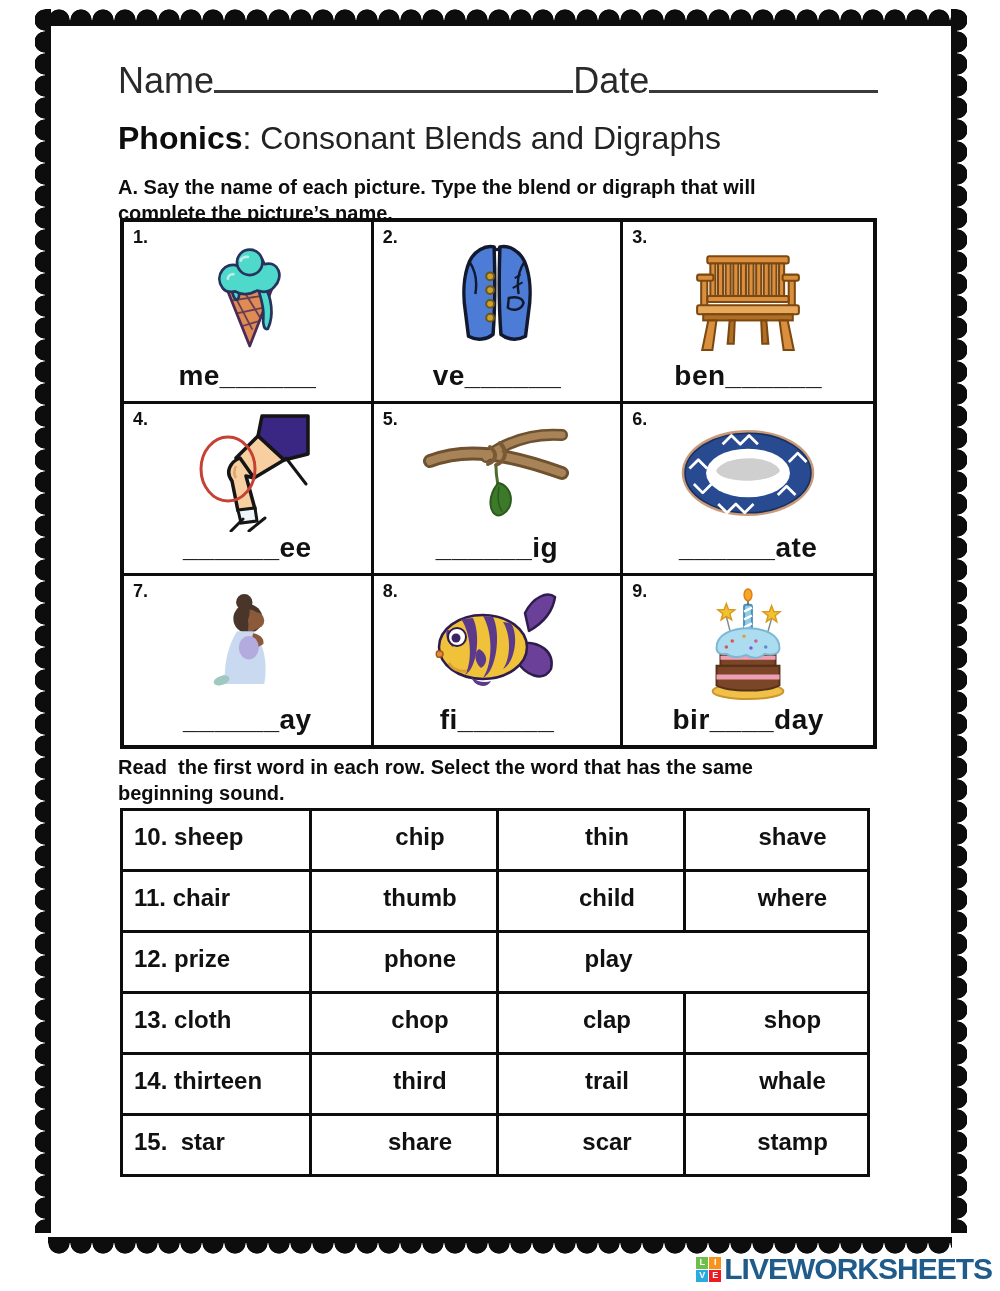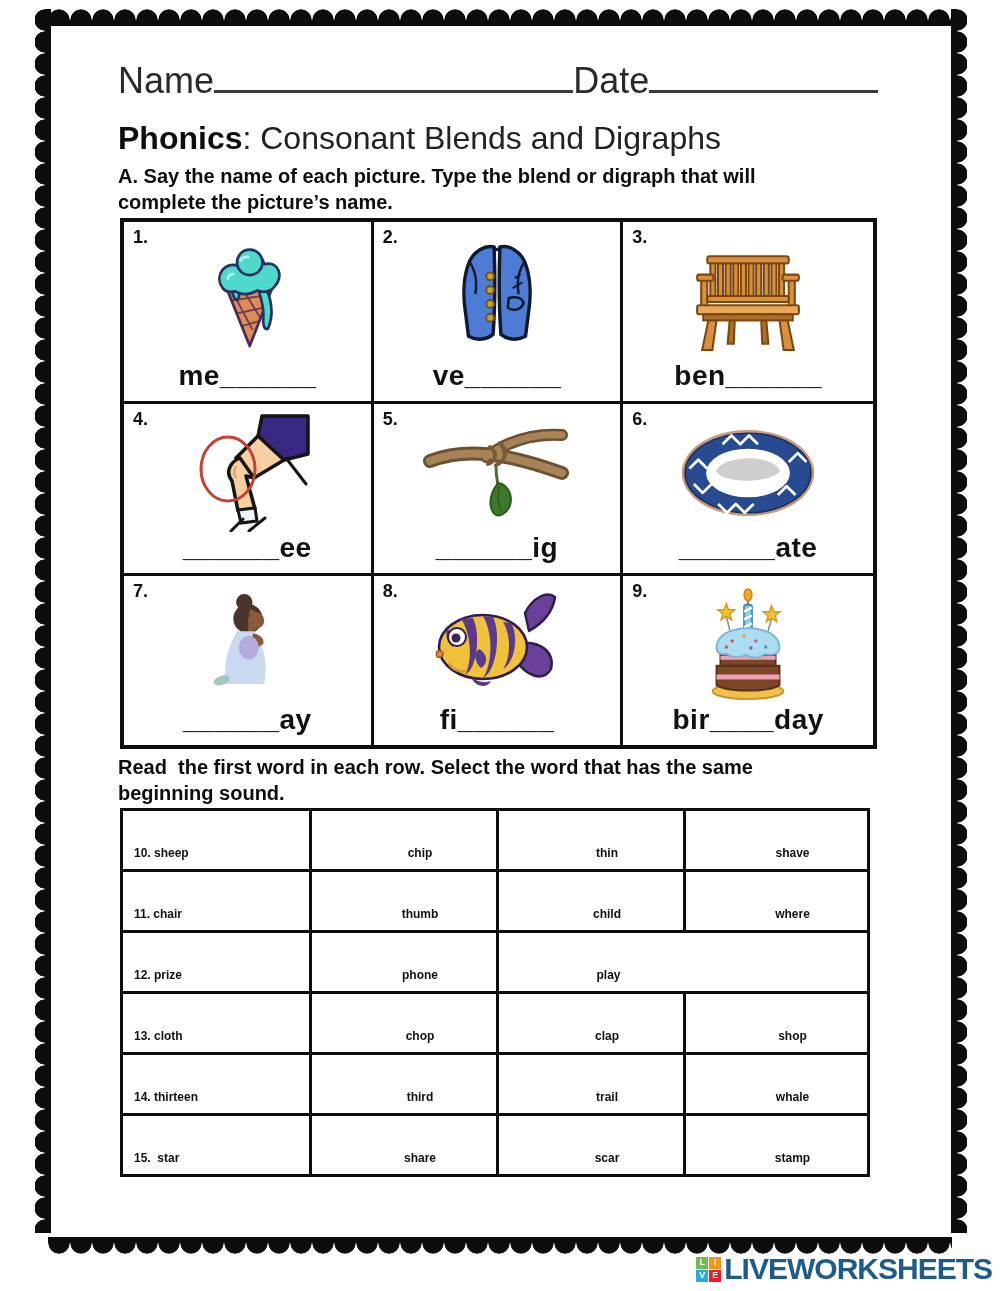--- a/index.html
+++ b/index.html
@@ -26,21 +26,21 @@
   
   .name-row{position:absolute;left:118px;top:60px;width:760px;display:flex;align-items:baseline;
     font-size:36px;color:#2a2a2a;}
   .writeline{display:inline-block;border-bottom:3px solid #3a3a3a;height:26px;}
   .line-name{width:377px;}
   .line-date{width:240px;}
   .page-title{position:absolute;left:118px;top:120px;font-size:32px;color:#222;}
   .page-title b{color:#0d0d0d;}
   .instr{position:absolute;left:118px;font-weight:700;font-size:20px;line-height:1.32;
     color:#0d0d0d;white-space:pre-wrap;}
-  .instr-a{top:163px;width:705px;}
+  .instr-a{top:174px;width:705px;}
   .instr-b{top:754px;width:700px;}
 
   
   .gridA{position:absolute;left:120px;top:218px;width:757px;height:531px;
     border:4px solid #0d0d0d;box-sizing:border-box;display:grid;
     grid-template-columns:1fr 1fr 1fr;grid-template-rows:182px 172px 1fr;background:#fff;}
   .cell{position:relative;border-right:3px solid #0d0d0d;border-bottom:3px solid #0d0d0d;
     display:flex;flex-direction:column;align-items:center;box-sizing:border-box;}
   .cell:nth-child(3n){border-right:none;}
   .cell:nth-child(n+7){border-bottom:none;}
@@ -48,21 +48,21 @@
   .cellimg{flex:1;display:flex;align-items:center;justify-content:center;padding-top:10px;}
   .cellword{font-weight:700;font-size:28px;margin-bottom:9px;white-space:pre;letter-spacing:.5px;}
 
   
   .tableB{position:absolute;left:120px;top:808px;width:750px;
     border:3px solid #0d0d0d;box-sizing:border-box;background:#fff;}
   .trow{display:grid;grid-template-columns:189px 187px 187px 1fr;height:58px;
     border-bottom:3px solid #0d0d0d;}
   .trow:last-child{border-bottom:none;}
   .tcell{border-right:3px solid #0d0d0d;display:flex;align-items:flex-end;
-    font-weight:700;font-size:12px;padding-bottom:9px;box-sizing:border-box;}
+    font-weight:700;font-size:24px;padding-bottom:18px;box-sizing:border-box;}
   .tcell:last-child{border-right:none;}
   .tprompt{justify-content:flex-start;padding-left:11px;white-space:pre;}
   .topt{justify-content:center;margin-left:32px;}
 
   
   .brand{position:absolute;top:1252px;right:8px;display:flex;align-items:center;gap:3px;}
   .brand-ico{display:grid;grid-template-columns:12px 12px;grid-auto-rows:12px;gap:1px;}
   .brand-ico span{display:flex;align-items:center;justify-content:center;
     color:#fff;font-size:9px;font-weight:700;line-height:1;}
   .brand-text{font-weight:700;font-size:30px;letter-spacing:-1px;}

